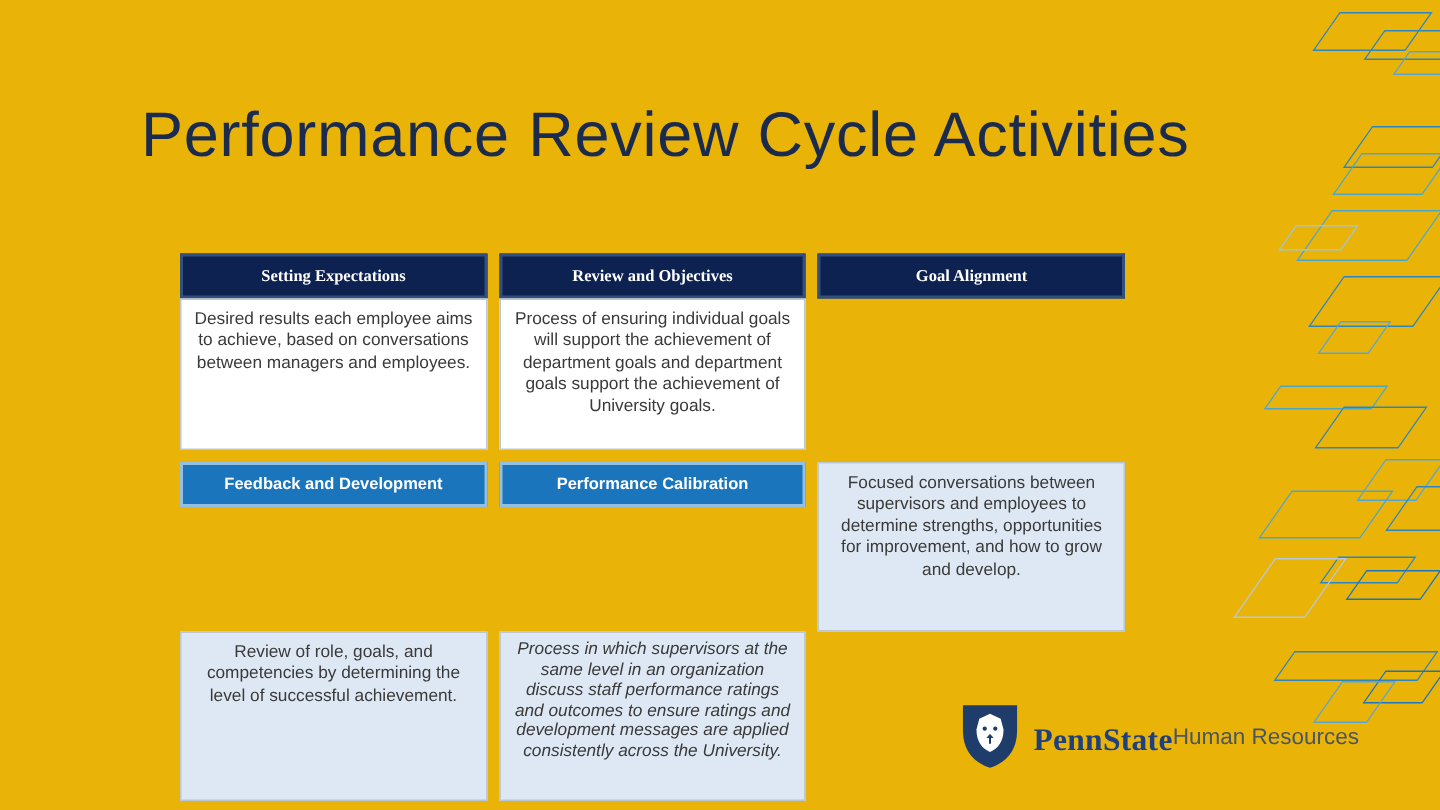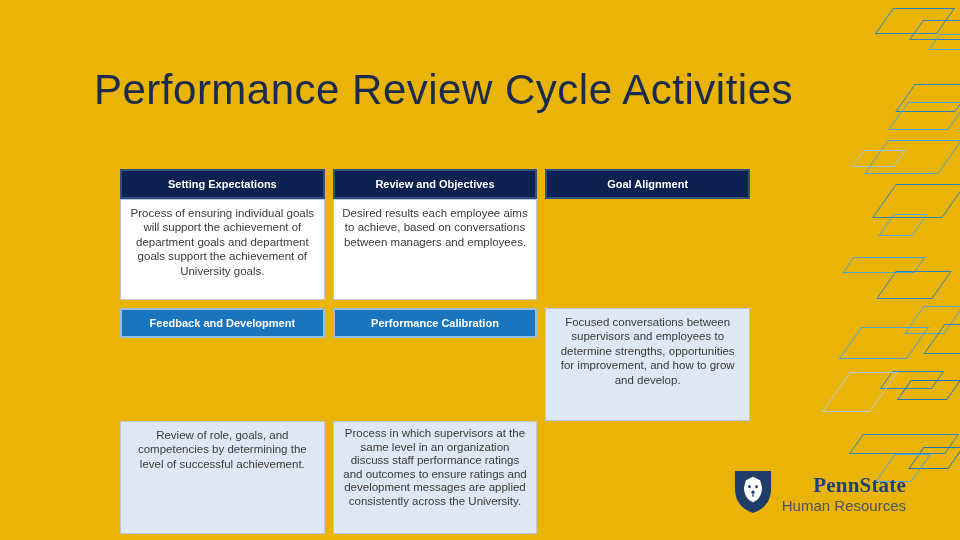--- a/index.html
+++ b/index.html
@@ -10,35 +10,35 @@
   .title{position:absolute;left:94px;top:66px;margin:0;font-size:42px;font-weight:400;
          letter-spacing:0.5px;color:#1A2B4D;font-family:"Liberation Sans",sans-serif;white-space:nowrap;}
 
   
   .tbl{position:absolute;left:120px;width:630px;display:grid;
        grid-template-columns:repeat(3,1fr);column-gap:8px;}
   .tbl.first{top:169px;}
   .tbl.second{top:308px;}
   .hdr{height:30px;display:flex;align-items:center;justify-content:center;
        color:#ffffff;font-size:11px;font-weight:bold;text-align:center;box-sizing:border-box;}
-  .hdr.dark{background:#0D2250;border:2px solid #31507F;}
+  .hdr.dark{background:#0D2250;border:2px solid #31507F;font-family:Liberation Serif, serif;}
   .hdr.light{background:#1B75BC;border:2px solid #93BFE2;}
   .bdy{box-sizing:border-box;border:1px solid #B9C8D4;padding:6px 8px 0 8px;
        font-size:11.5px;line-height:1.26;color:#3A3A3A;text-align:center;}
   .first .bdy{height:101px;background:#ffffff;}
   .second .bdy{height:113px;background:#DEE8F4;}
-  .bdy.tight{line-height:1.18;padding-top:5px;}
+  .bdy.tight{line-height:1.18;padding-top:5px;font-style:italic;}
 
   
   .pg{position:absolute;transform:skewX(-35deg);border:1.5px solid;background:transparent;}
   .pg.thin{border-width:1px;}
 
   
   .logo{position:absolute;right:54px;bottom:22px;display:flex;align-items:center;gap:10px;}
-  .logo-text{display:flex;flex-direction:column;line-height:1.05;align-items:flex-end;}
+  .logo-text{display:flex;flex-direction:row;line-height:1.05;}
   .brand{font-family:"Liberation Serif",serif;font-weight:700;font-size:21px;color:#1E407C;letter-spacing:0.2px;}
   .brand-sub{font-size:15px;color:#4A555E;margin-top:2px;}
 </style>
 </head>
 <body>
 
 <div class="slide">
 
   <div>
     <div class="pg" style="left:884px;top:8px;width:60px;height:24px;border-color:#2E86C1;"></div>
@@ -62,22 +62,22 @@
     <div class="pg" style="left:916px;top:447px;width:38px;height:20px;border-color:#1C75BC;"></div>
     <div class="pg thin" style="left:885px;top:454px;width:34px;height:26px;border-color:#56A5D8;"></div>
   </div>
 
   <h1 class="title">Performance Review Cycle Activities</h1>
 
   <div class="tbl first">
     <div class="hdr dark">Setting Expectations</div>
     <div class="hdr dark">Review and Objectives</div>
     <div class="hdr dark">Goal Alignment</div>
+    <div class="bdy">Desired results each employee aims to achieve, based on conversations between managers and employees.</div>
     <div class="bdy">Process of ensuring individual goals will support the achievement of department goals and department goals support the achievement of University goals.</div>
-    <div class="bdy">Desired results each employee aims to achieve, based on conversations between managers and employees.</div>
   </div>
 
   <div class="tbl second">
     <div class="hdr light">Feedback and Development</div>
     <div class="hdr light">Performance Calibration</div>
     <div class="bdy">Focused conversations between supervisors and employees to determine strengths, opportunities for improvement, and how to grow and develop.</div>
     <div class="bdy">Review of role, goals, and competencies by determining the level of successful achievement.</div>
     <div class="bdy tight">Process in which supervisors at the same level in an organization discuss staff performance ratings and outcomes to ensure ratings and development messages are applied consistently across the University.</div>
   </div>
 

